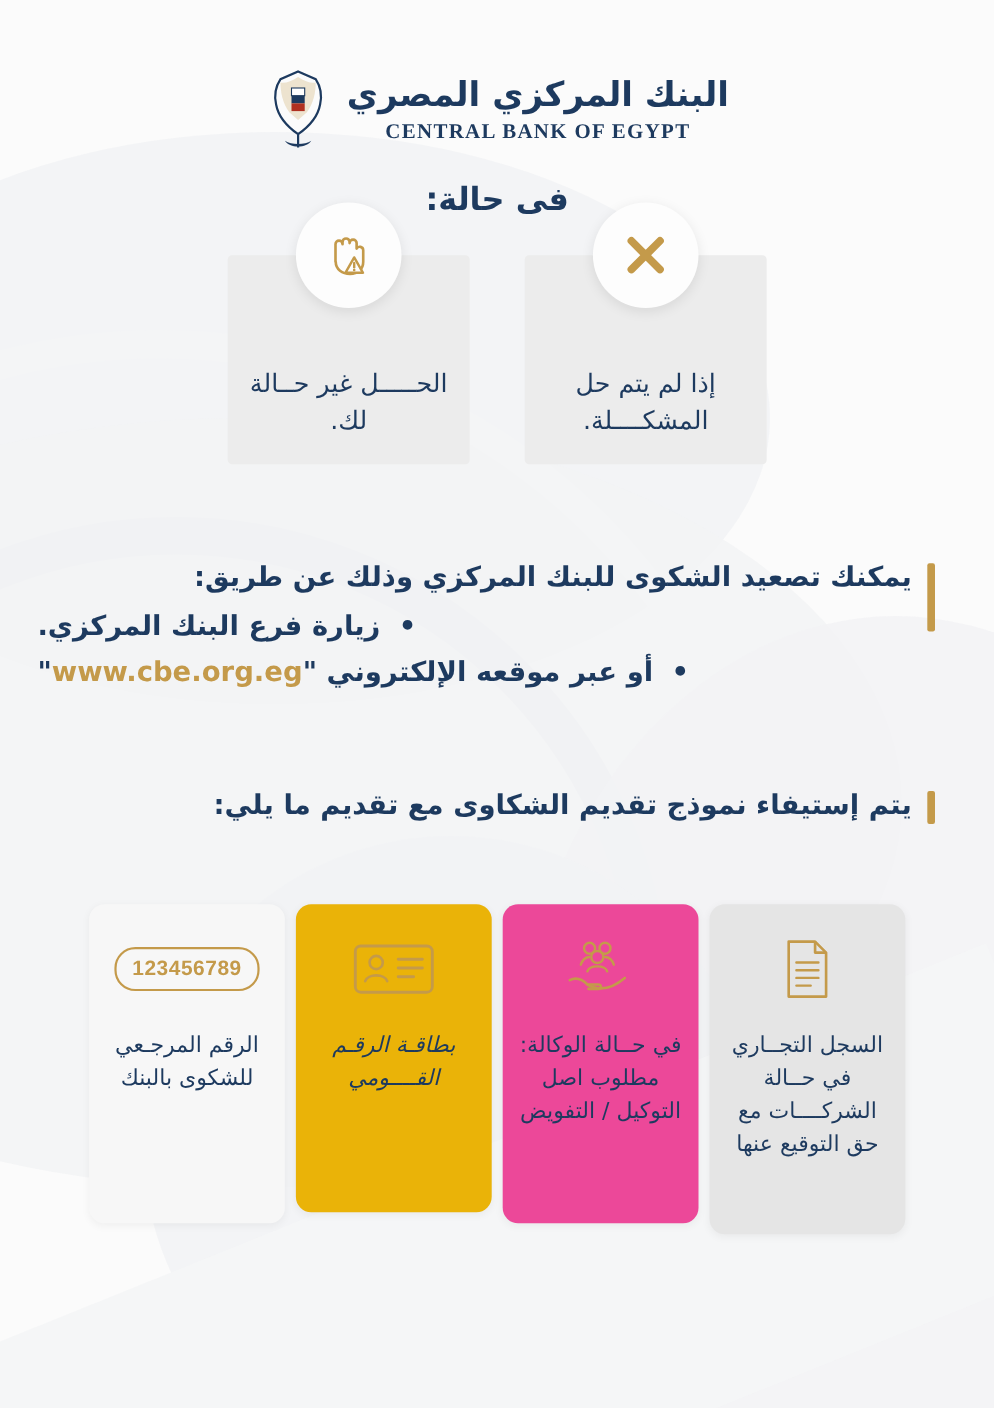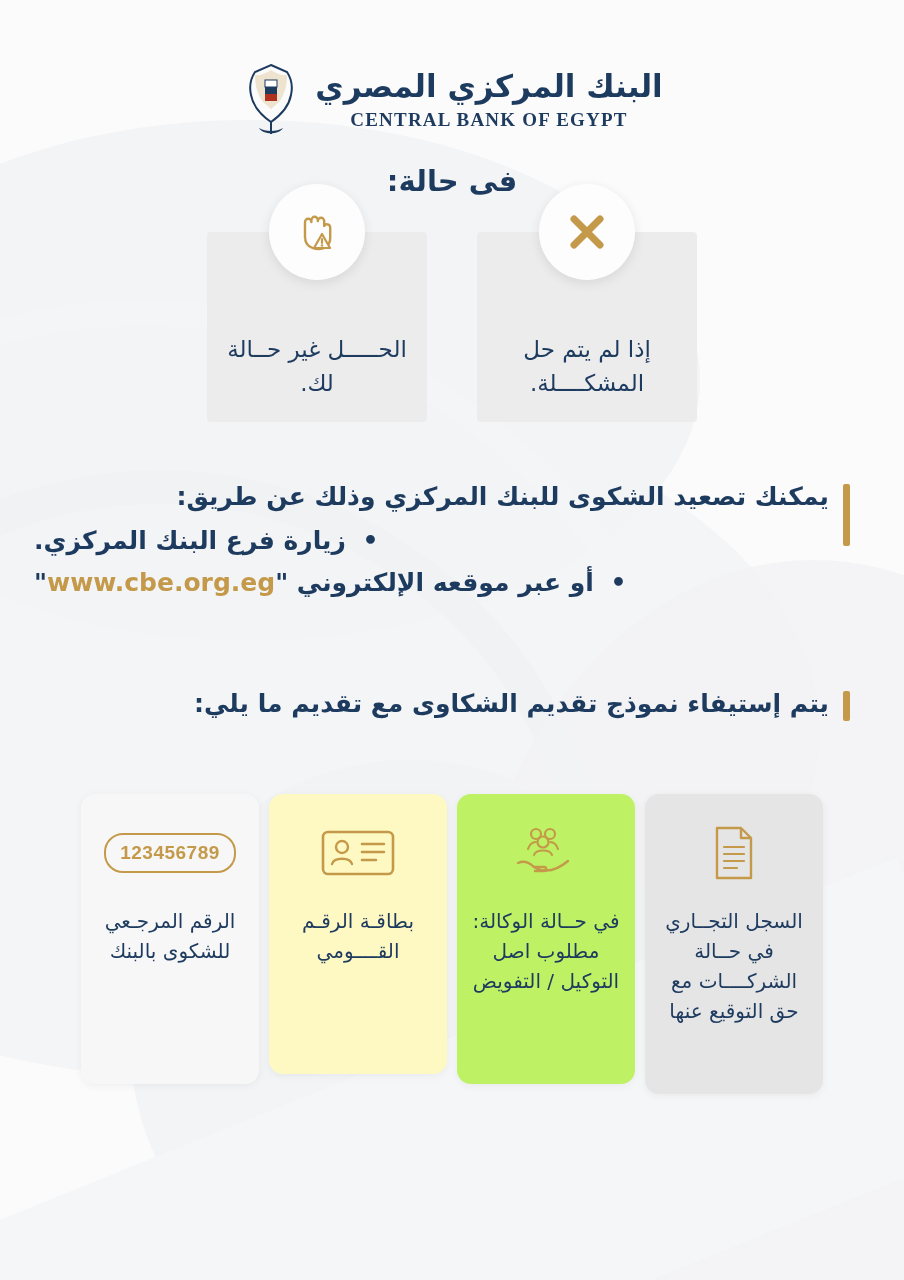--- a/index.html
+++ b/index.html
@@ -120,21 +120,21 @@
     font-family: "DejaVu Sans", sans-serif;
     font-size: 23px;
     line-height: 1.45;
     color: #1d3a5f;
     text-align: center;
     padding: 0 12px 10px;
   }
 
   
   .section {
-    margin-top: 56px;
+    margin-top: 84px;
     padding: 0 54px 0 34px;
     position: relative;
   }
   .sec-head {
     display: flex;
     flex-direction: row;
     align-items: flex-start;
     gap: 14px;
     justify-content: flex-start;
   }
@@ -192,22 +192,22 @@
     width: 178px;
     border-radius: 14px;
     background: #e5e5e5;
     padding: 26px 14px 22px;
     display: flex;
     flex-direction: column;
     align-items: center;
     box-shadow: 0 2px 8px rgba(0,0,0,.05);
   }
   .doc-card.h1 { height: 300px; }
-  .doc-card.h2 { height: 290px; background: #bef264; }
-  .doc-card.h3 { height: 280px; background: #fef9c3; }
+  .doc-card.h2 { height: 290px; background: #ec4899; }
+  .doc-card.h3 { height: 280px; background: #eab308; font-style: italic; }
   .doc-card.h4 { height: 290px; background: #f7f7f7; }
   .doc-icon { height: 66px; display: flex; align-items: center; justify-content: center; }
   .doc-text {
     font-family: "DejaVu Sans", sans-serif;
     font-size: 20px;
     line-height: 1.5;
     color: #1d3a5f;
     text-align: center;
     margin-top: 20px;
   }

